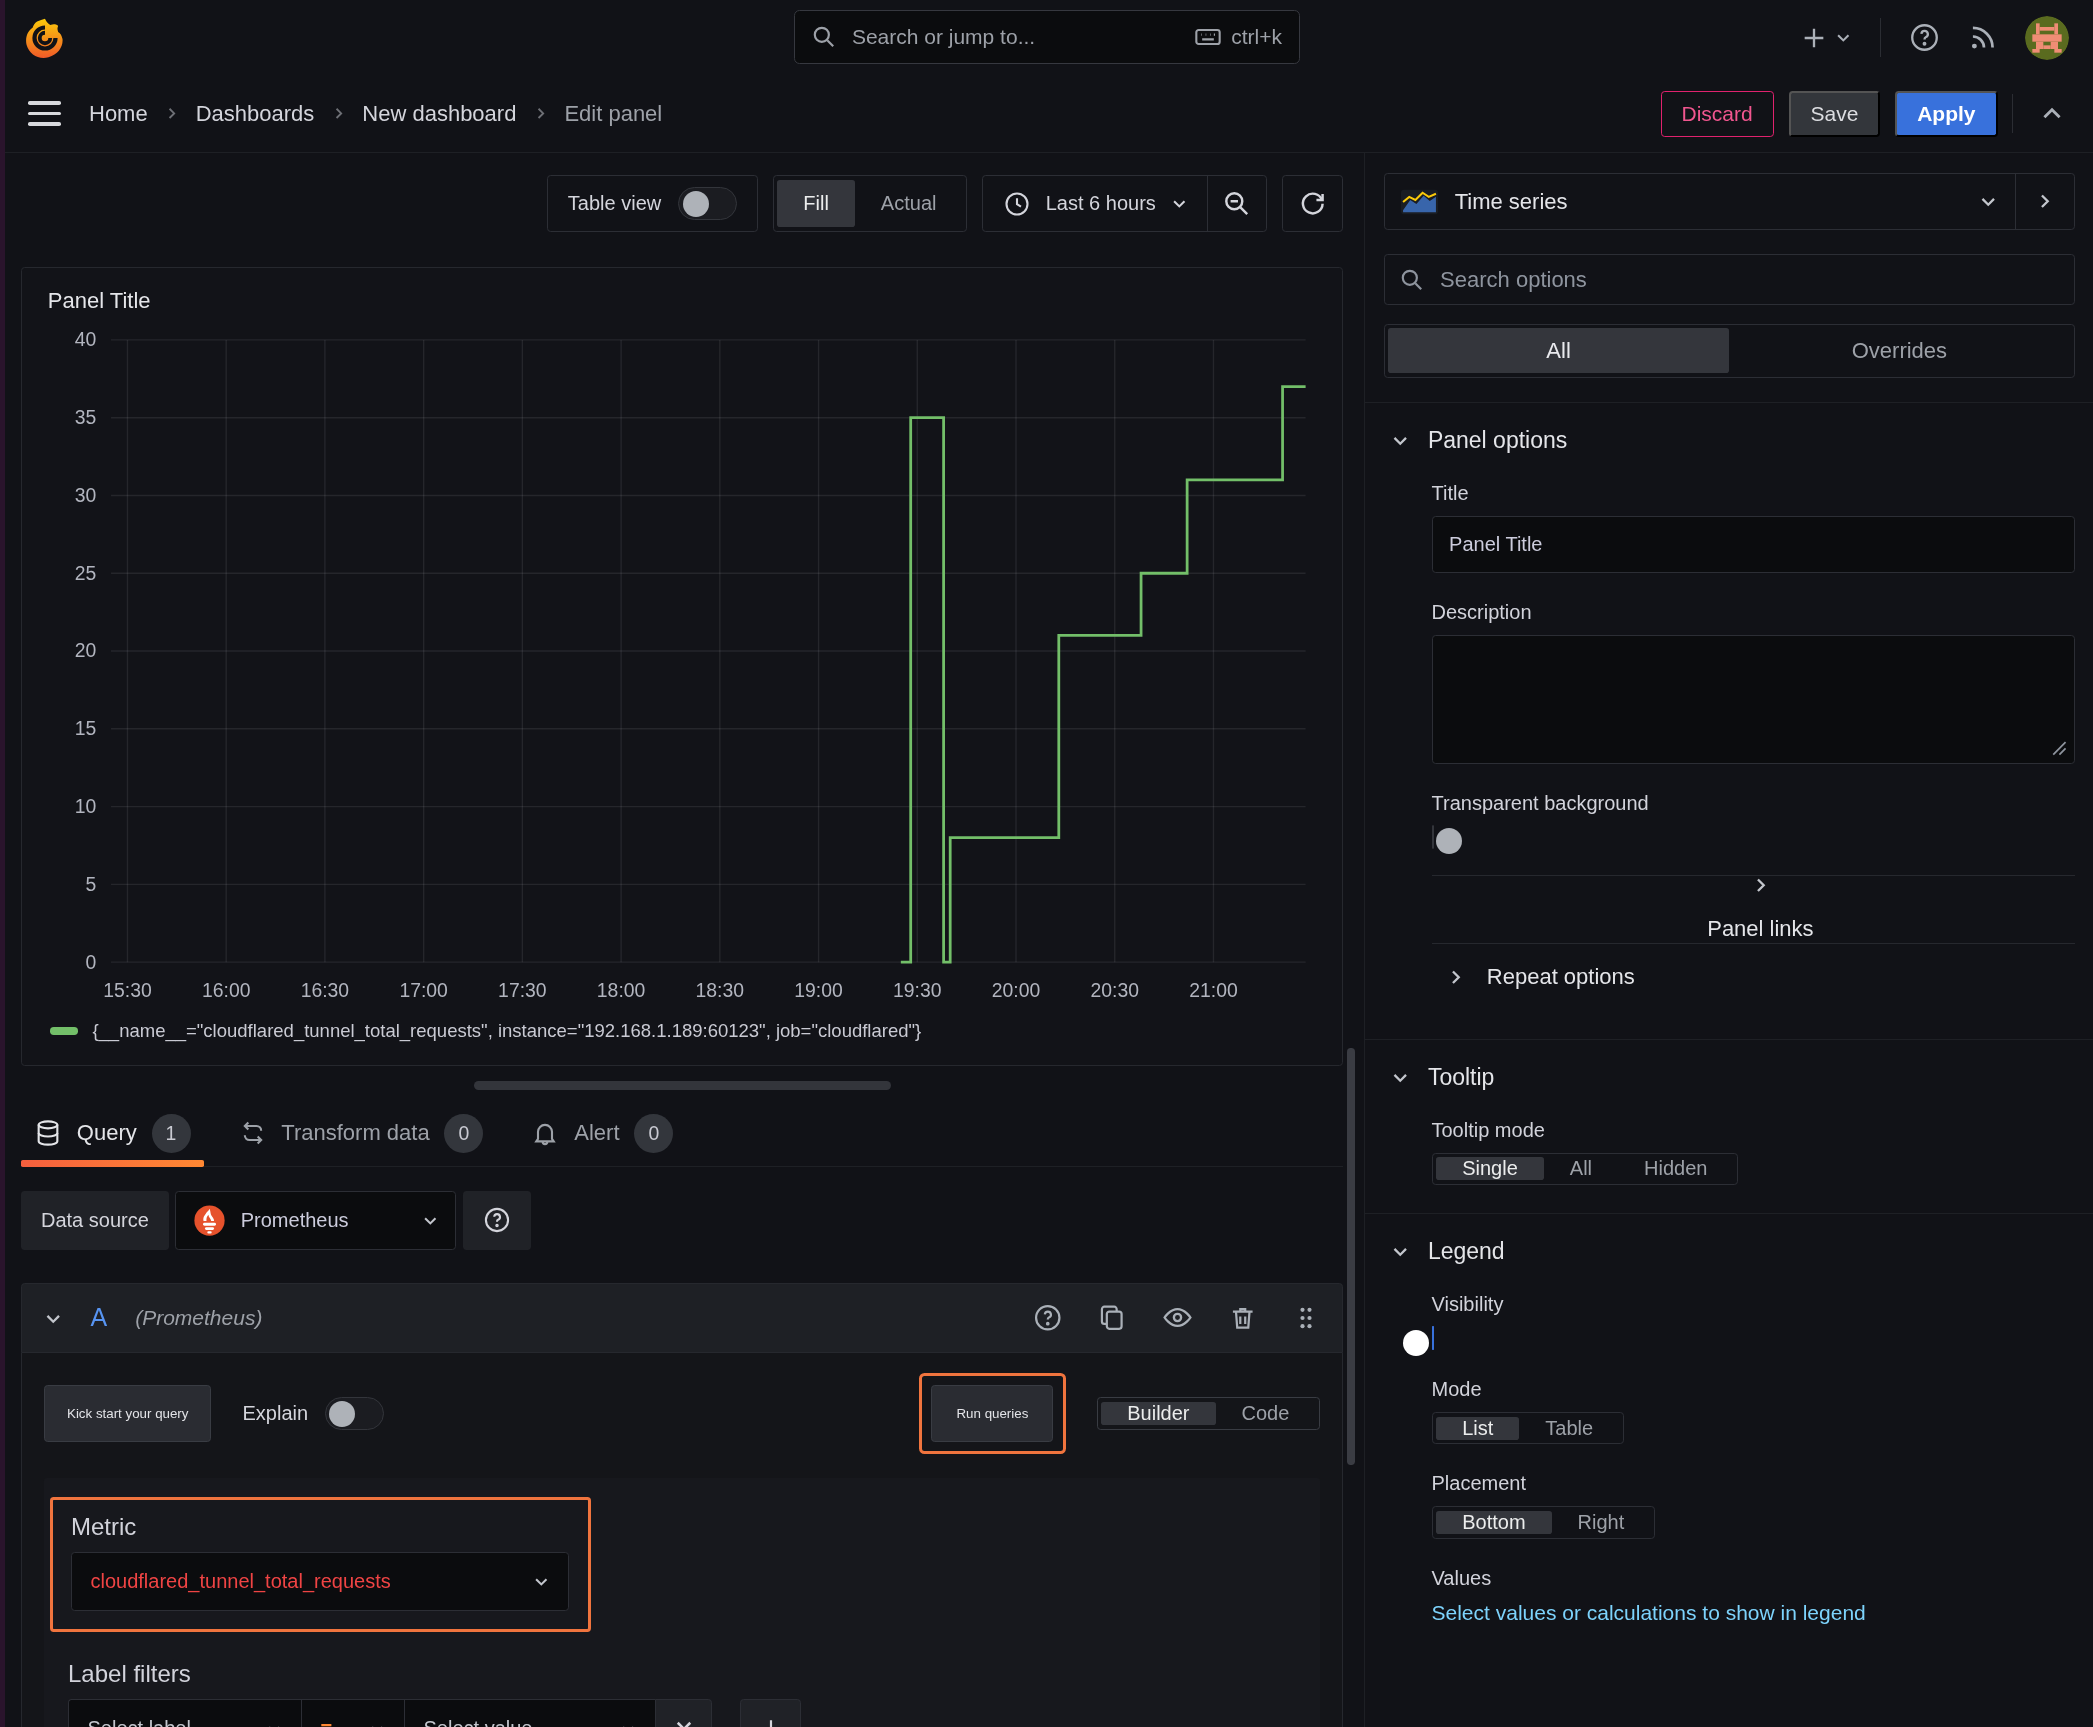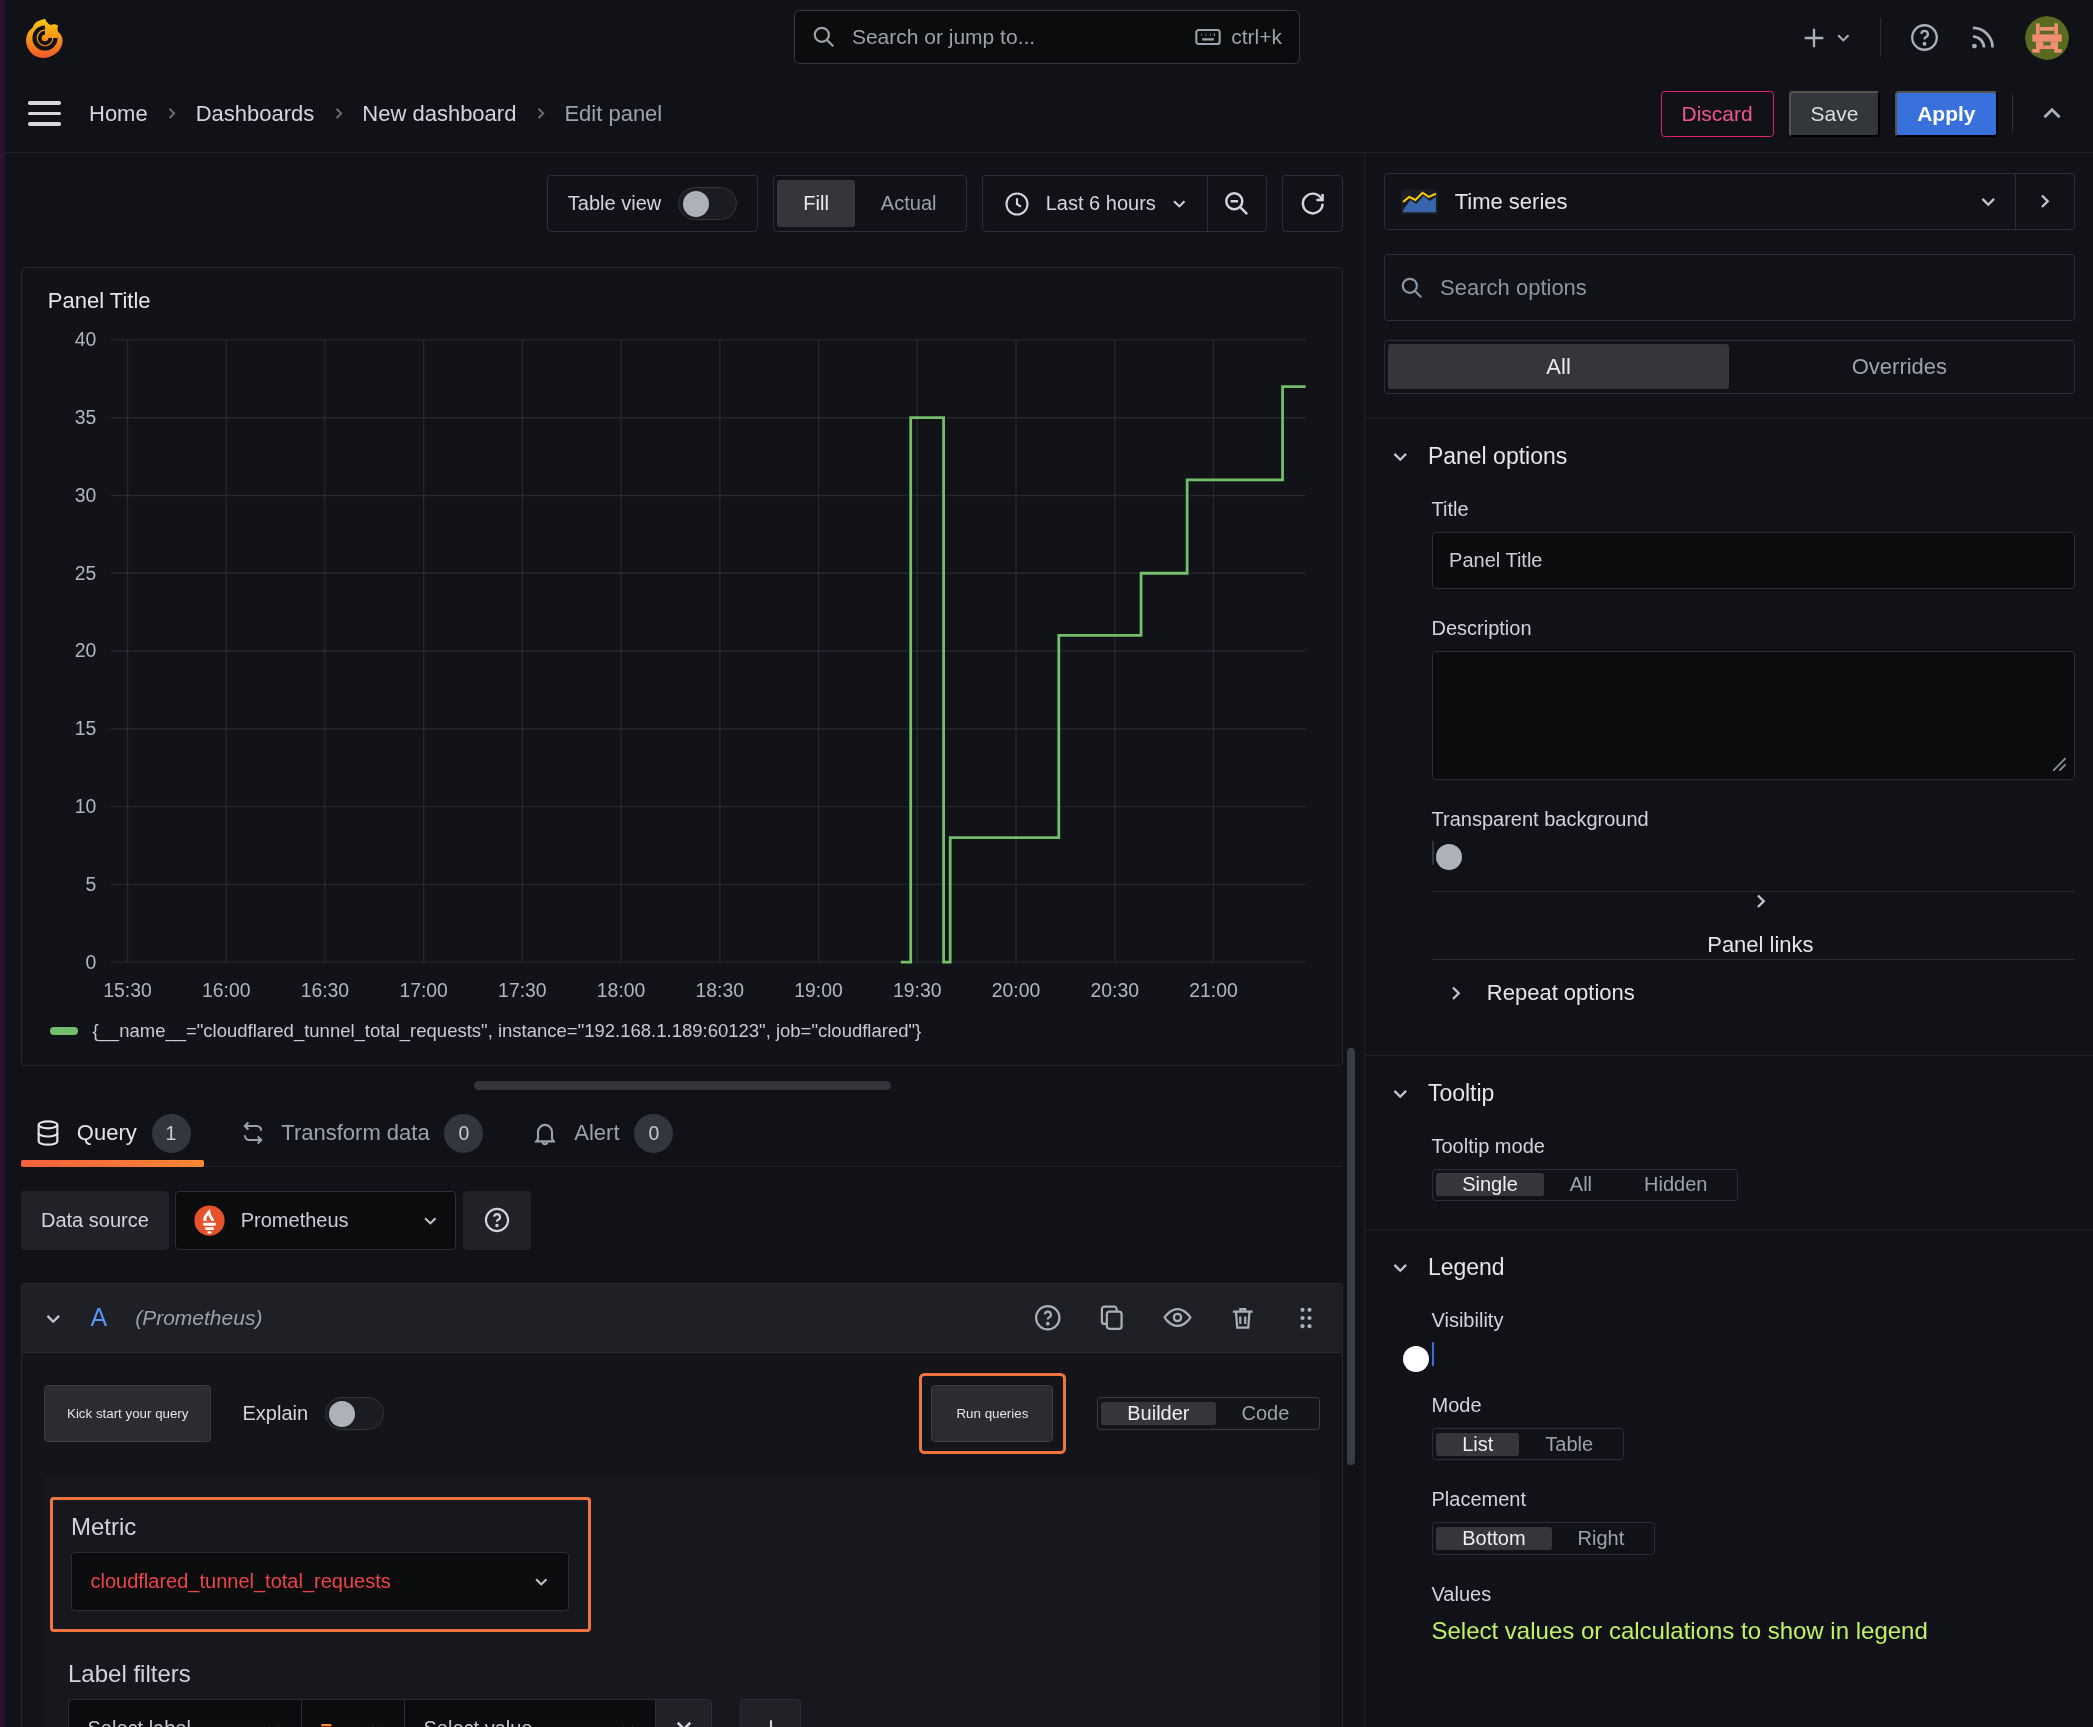--- a/index.html
+++ b/index.html
@@ -108,38 +108,38 @@
   .dd .cv { margin-left:auto; }
   .x-btn { width:57px; background:#202227; border:0.9px solid #2c2e35; border-radius:0 3.7px 3.7px 0; display:flex; align-items:center; justify-content:center; color:#d4d5dc; font-size:24px; cursor:pointer; }
   .add-btn { width:61px; height:59px; margin-left:28px; background:#202227; border:0.9px solid #2c2e35; border-radius:3.7px; display:flex; align-items:center; justify-content:center; cursor:pointer; }
 
   
   .sb-top { padding:20px 18.5px 24px; border-bottom:0.9px solid #1e2025; }
   .viz-picker { height:57px; border:0.9px solid #2c2e35; border-radius:3.7px; display:flex; align-items:stretch; cursor:pointer; }
   .viz-main { flex:1; display:flex; align-items:center; gap:16.6px; padding:0 16.6px; font-size:22px; color:#e4e5e9; }
   .viz-main .cv { margin-left:auto; }
   .viz-expand { width:59px; border-left:0.9px solid #2c2e35; display:flex; align-items:center; justify-content:center; }
-  .sb-search { margin-top:24px; height:67px; border:0.9px solid #2c2e35; border-radius:3.7px; display:flex; align-items:center; gap:14.8px; padding:0 14.8px; color:#8e949e; font-size:22px; }
+  .sb-search { margin-top:24px; height:51px; border:0.9px solid #2c2e35; border-radius:3.7px; display:flex; align-items:center; gap:14.8px; padding:0 14.8px; color:#8e949e; font-size:22px; }
   .sb-tabs { margin-top:18.5px; height:54px; border:0.9px solid #2c2e35; border-radius:3.7px; display:flex; padding:3.7px; }
   .sb-tab { flex:1; display:flex; align-items:center; justify-content:center; border-radius:2.8px; color:#9da1a8; font-size:22px; cursor:pointer; }
   .sb-tab.active { background:#34363c; color:#e9eaee; }
   .section { padding:24px 18.5px 28px; border-bottom:0.9px solid #1e2025; }
   .sec-header { display:flex; align-items:center; gap:18.5px; padding-left:7.4px; font-size:23px; color:#e4e5e9; cursor:pointer; }
   .sec-content { padding-left:48px; }
   .sb-label { font-size:20px; color:#d2d3db; margin:28px 0 11px; }
   .input { height:57px; background:#0b0c0e; border:0.9px solid #2c2e35; border-radius:3.7px; display:flex; align-items:center; padding:0 16.6px; color:#ccccdc; width:100%; }
   .textarea { height:129px; position:relative; align-items:flex-start; padding-top:11px; }
   .rz { position:absolute; right:6.5px; bottom:6.5px; }
   .toggle { width:59px; height:33px; border-radius:16.6px; background:#1b1c21; border:0.9px solid #33353b; position:relative; cursor:pointer; }
   .toggle .knob { position:absolute; top:2.8px; left:3.7px; width:26px; height:26px; border-radius:50%; background:#aeb2b8; }
   .toggle.on { background:#3871dc; border-color:#3871dc; }
   .toggle.on .knob { left:auto; right:3.7px; background:#ffffff; }
   .sub-collapse { border-top:0.9px solid #26282e; height:68px; display:flex; align-items:center; gap:22px; padding-left:14.8px; font-size:22px; color:#e4e5e9; cursor:pointer; }
   .mt28 { margin-top:26px;flex-direction:column; }
-  .desc-text { color:#bef264; font-size:24px; margin-top:7.4px; }
+  .desc-text { color:#7dd3fc; font-size:21px; margin-top:7.4px; }
 
   .edge { position:absolute; left:0; top:0; width:4.6px; height:100%; background:#2a142c; z-index:9; }
 </style>
 </head>
 <body>
 
 <div class="edge"></div>
 
 <div class="topnav">
   <span class="ic">

